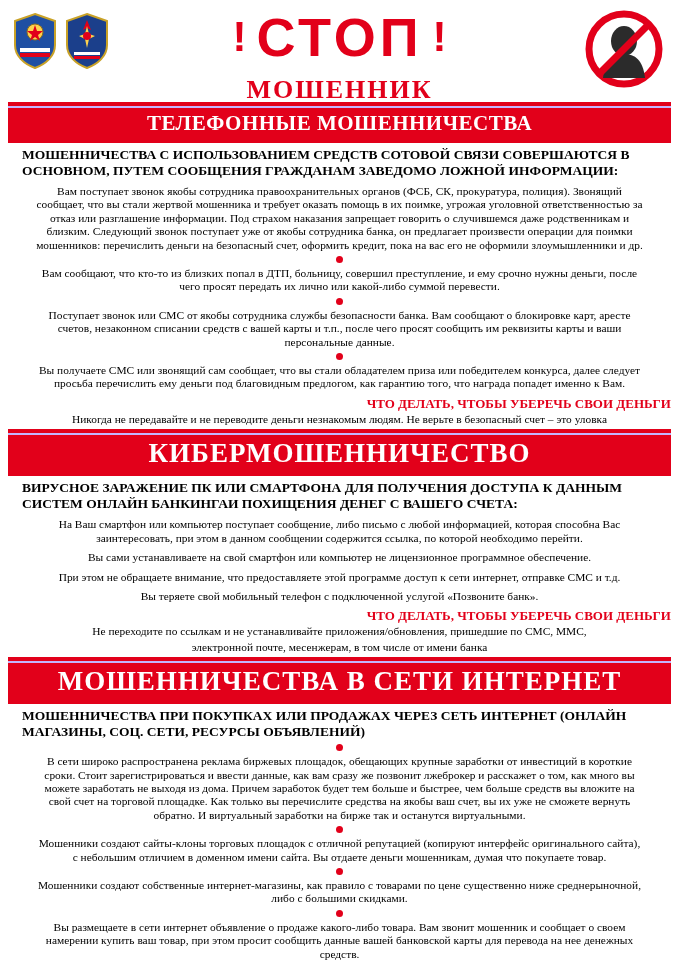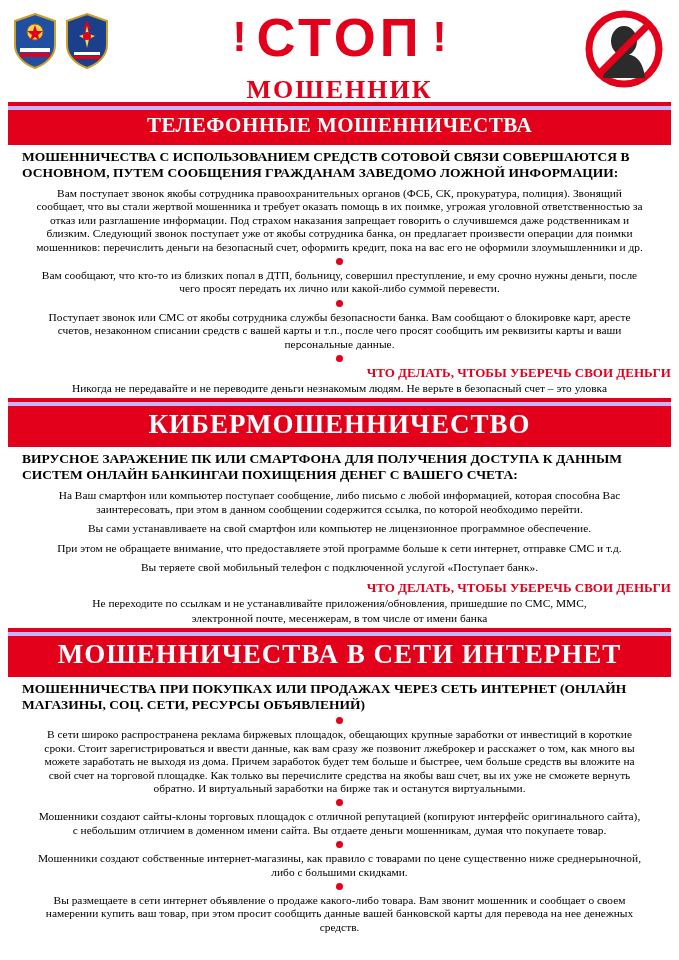--- a/index.html
+++ b/index.html
@@ -60,21 +60,21 @@
   .redbar{
     background:#e2001a;
     color:#fff;
     text-align:center;
     font-family:"Liberation Serif",serif;
     font-weight:bold;
     font-size:21px;
     line-height:26px;
     padding:2px 0 3px 0;
     letter-spacing:.5px;
-    border-top:4px solid #c4b5fd;
+    border-top:2px solid #c4b5fd;
   }
   .redbar.big{font-size:27px;line-height:32px;letter-spacing:1px;}
   .rule{
     height:4px;background:#e2001a;margin:0;
   }
   .subhead{
     font-weight:bold;
     font-size:13.5px;
     line-height:16px;
     padding:4px 14px 3px 14px;
@@ -164,34 +164,35 @@
         <span class="dot"></span>
       </div>
     <div class="para">Вам сообщают, что кто-то из близких попал в ДТП, больницу, совершил преступление, и ему срочно нужны деньги, после чего просят передать их лично или какой-либо суммой перевести.</div>
     <div class="bulletrow">
         <span class="dot"></span>
       </div>
     <div class="para">Поступает звонок или СМС от якобы сотрудника службы безопасности банка. Вам сообщают о блокировке карт, аресте счетов, незаконном списании средств с вашей карты и т.п.,  после чего просят сообщить им реквизиты карты и ваши персональные данные.</div>
     <div class="bulletrow">
         <span class="dot"></span>
       </div>
+    <div class="para">Вы получаете СМС или звонящий сам сообщает, что вы стали обладателем приза или победителем конкурса, далее следует просьба перечислить ему деньги под благовидным предлогом, как гарантию того, что награда попадет именно к Вам.</div>
     <div class="redlabel">ЧТО ДЕЛАТЬ, ЧТОБЫ УБЕРЕЧЬ СВОИ ДЕНЬГИ</div>
     <div class="para tight">Никогда не передавайте и не переводите деньги незнакомым людям. Не верьте в безопасный счет – это уловка</div>
   </div>
 
   <div class="rule"></div>
   <div class="redbar big">КИБЕРМОШЕННИЧЕСТВО</div>
   <div class="rule"></div>
 
   <div class="block">
     <div class="subhead">ВИРУСНОЕ ЗАРАЖЕНИЕ ПК ИЛИ СМАРТФОНА ДЛЯ ПОЛУЧЕНИЯ ДОСТУПА К ДАННЫМ СИСТЕМ ОНЛАЙН БАНКИНГАИ ПОХИЩЕНИЯ  ДЕНЕГ С ВАШЕГО СЧЕТА:</div>
     <div class="para">На Ваш смартфон или компьютер поступает сообщение, либо письмо с любой информацией, которая способна Вас заинтересовать, при этом в данном сообщении содержится ссылка, по которой необходимо перейти.</div>
     <div class="para">Вы сами устанавливаете на свой смартфон или компьютер не лицензионное программное обеспечение.</div>
-    <div class="para">При этом не обращаете внимание, что предоставляете этой программе больше к сети интернет, отправке СМС и т.д.</div>
-    <div class="para">Вы теряете свой мобильный телефон с подключенной услугой «Поступает банк».</div>
+    <div class="para">При этом не обращаете внимание, что предоставляете этой программе доступ к сети интернет, отправке СМС и т.д.</div>
+    <div class="para">Вы теряете свой мобильный телефон с подключенной услугой «Позвоните банк».</div>
     <div class="redlabel">ЧТО ДЕЛАТЬ, ЧТОБЫ УБЕРЕЧЬ СВОИ ДЕНЬГИ</div>
     <div class="para tight">Не переходите по ссылкам и не устанавливайте приложения/обновления, пришедшие по СМС, ММС,</div>
     <div class="para tight">электронной почте, месенжерам, в том числе от имени банка</div>
   </div>
 
   <div class="rule"></div>
   <div class="redbar big">МОШЕННИЧЕСТВА В СЕТИ ИНТЕРНЕТ</div>
   <div class="rule"></div>
 
   <div class="block">

